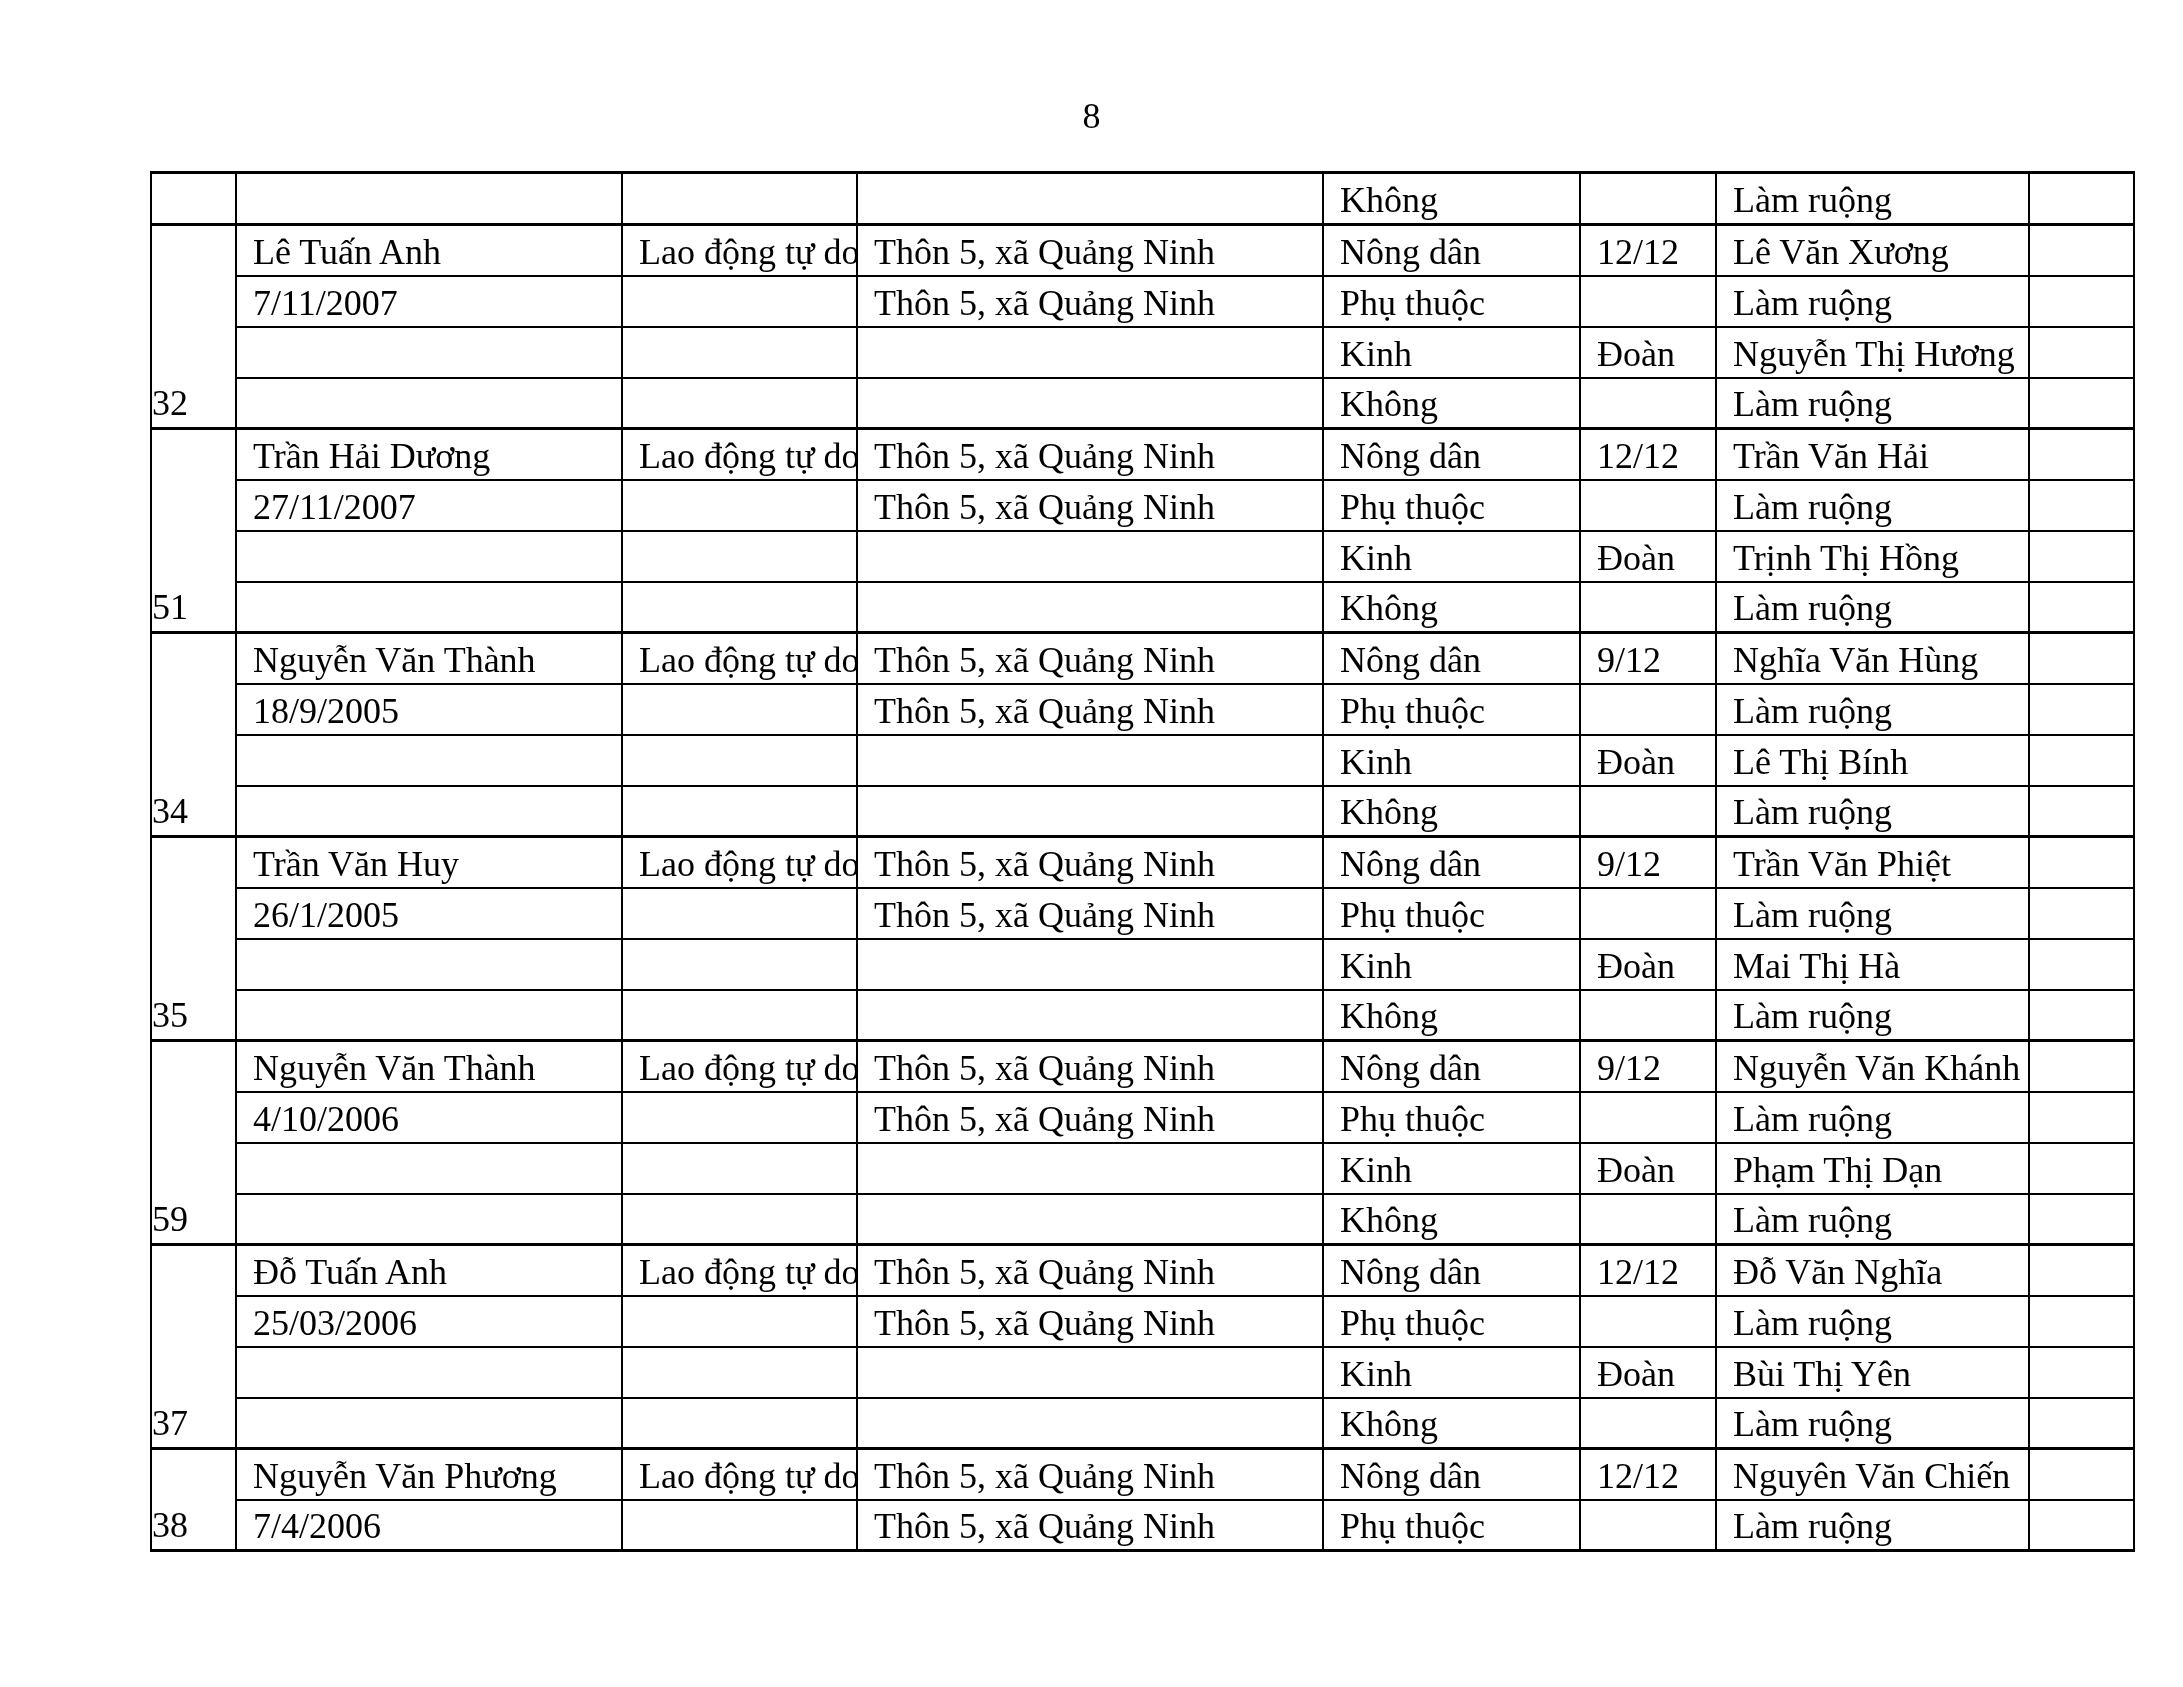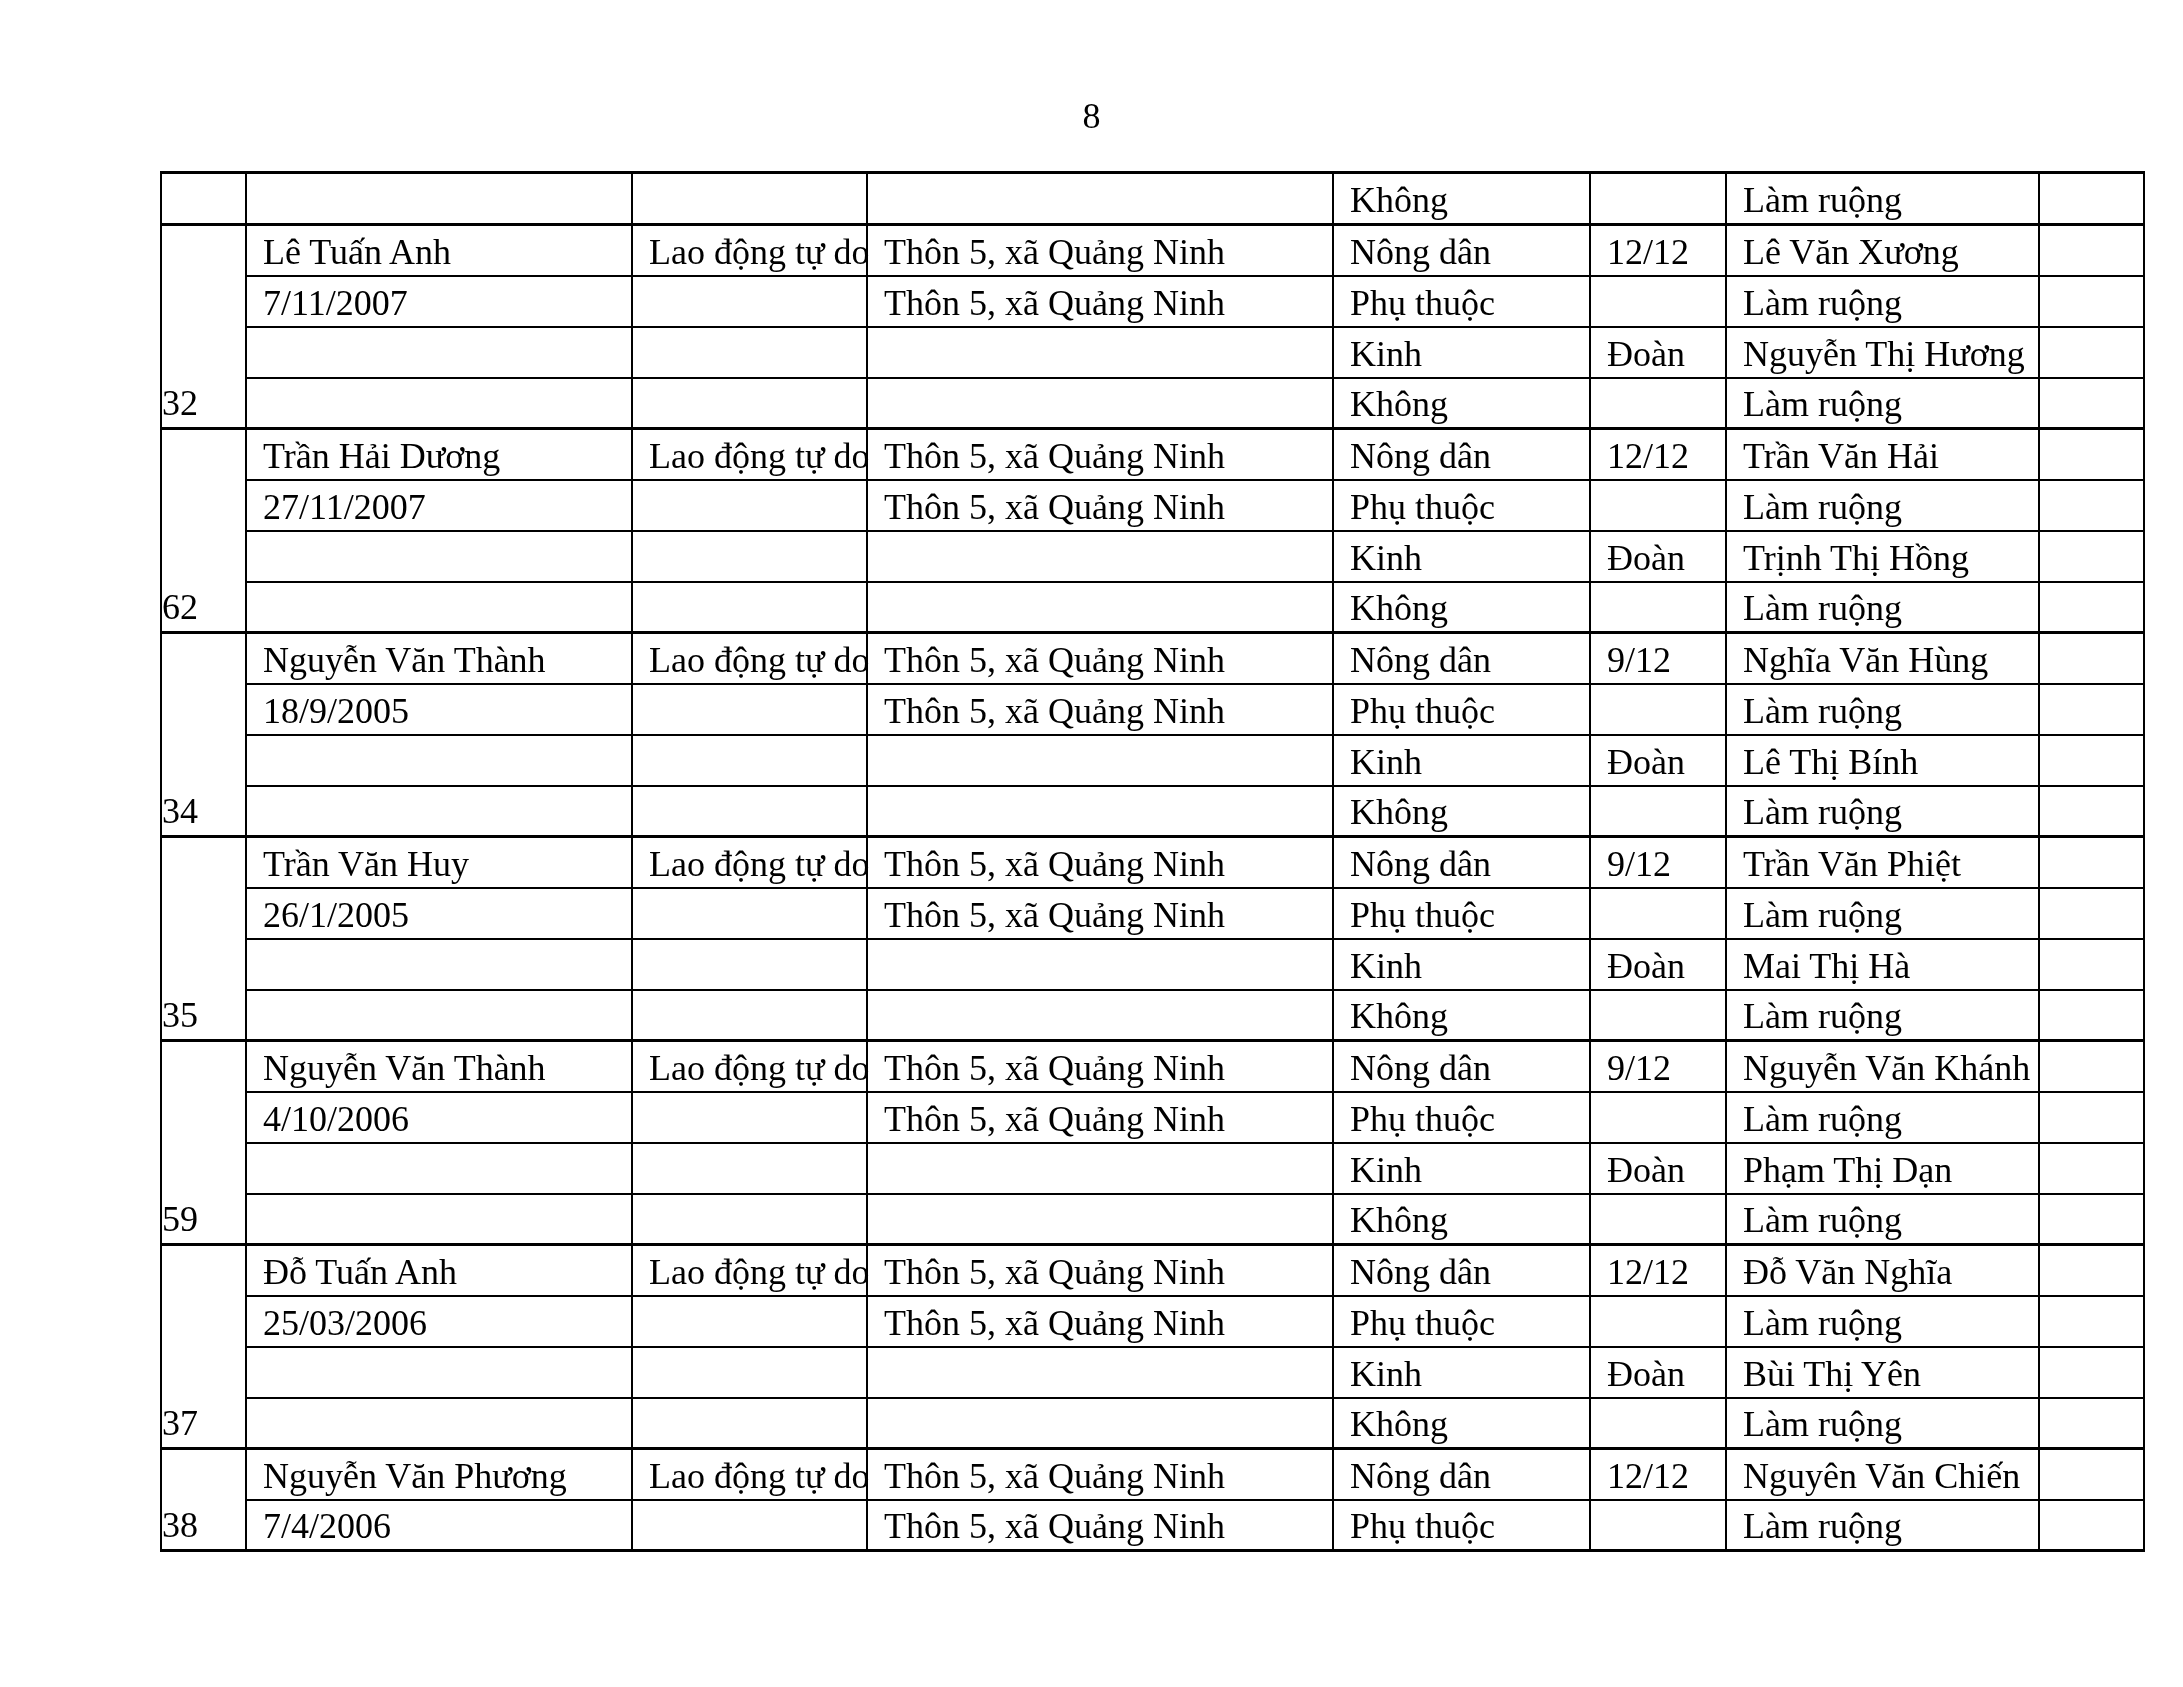--- a/index.html
+++ b/index.html
@@ -20,21 +20,21 @@
     position: absolute;
     top: 98px;
     left: 0;
     width: 100%;
     text-align: center;
     font-size: 36px;
     line-height: 37px;
   }
   table.roster {
     position: absolute;
-    left: 160px;
+    left: 150px;
     top: 171px;
     width: 1983px;
     border-collapse: collapse;
     table-layout: fixed;
     border-top: 3.3px solid #000;
     border-bottom: 3.3px solid #000;
     border-left: 2px solid #000;
     border-right: 2px solid #000;
     padding-left: 6px;
   }
@@ -118,21 +118,21 @@
       <td></td>
       <td></td>
       <td></td>
       <td>Không</td>
       <td></td>
       <td>Làm ruộng</td>
       <td></td>
     </tr>
 
     <tr class="rb">
-      <td class="num" rowspan="4">62</td>
+      <td class="num" rowspan="4">51</td>
       <td>Trần Hải Dương</td>
       <td>Lao động tự do</td>
       <td>Thôn 5, xã Quảng Ninh</td>
       <td>Nông dân</td>
       <td>12/12</td>
       <td>Trần Văn Hải</td>
       <td></td>
     </tr>
     <tr>
       <td>27/11/2007</td>

